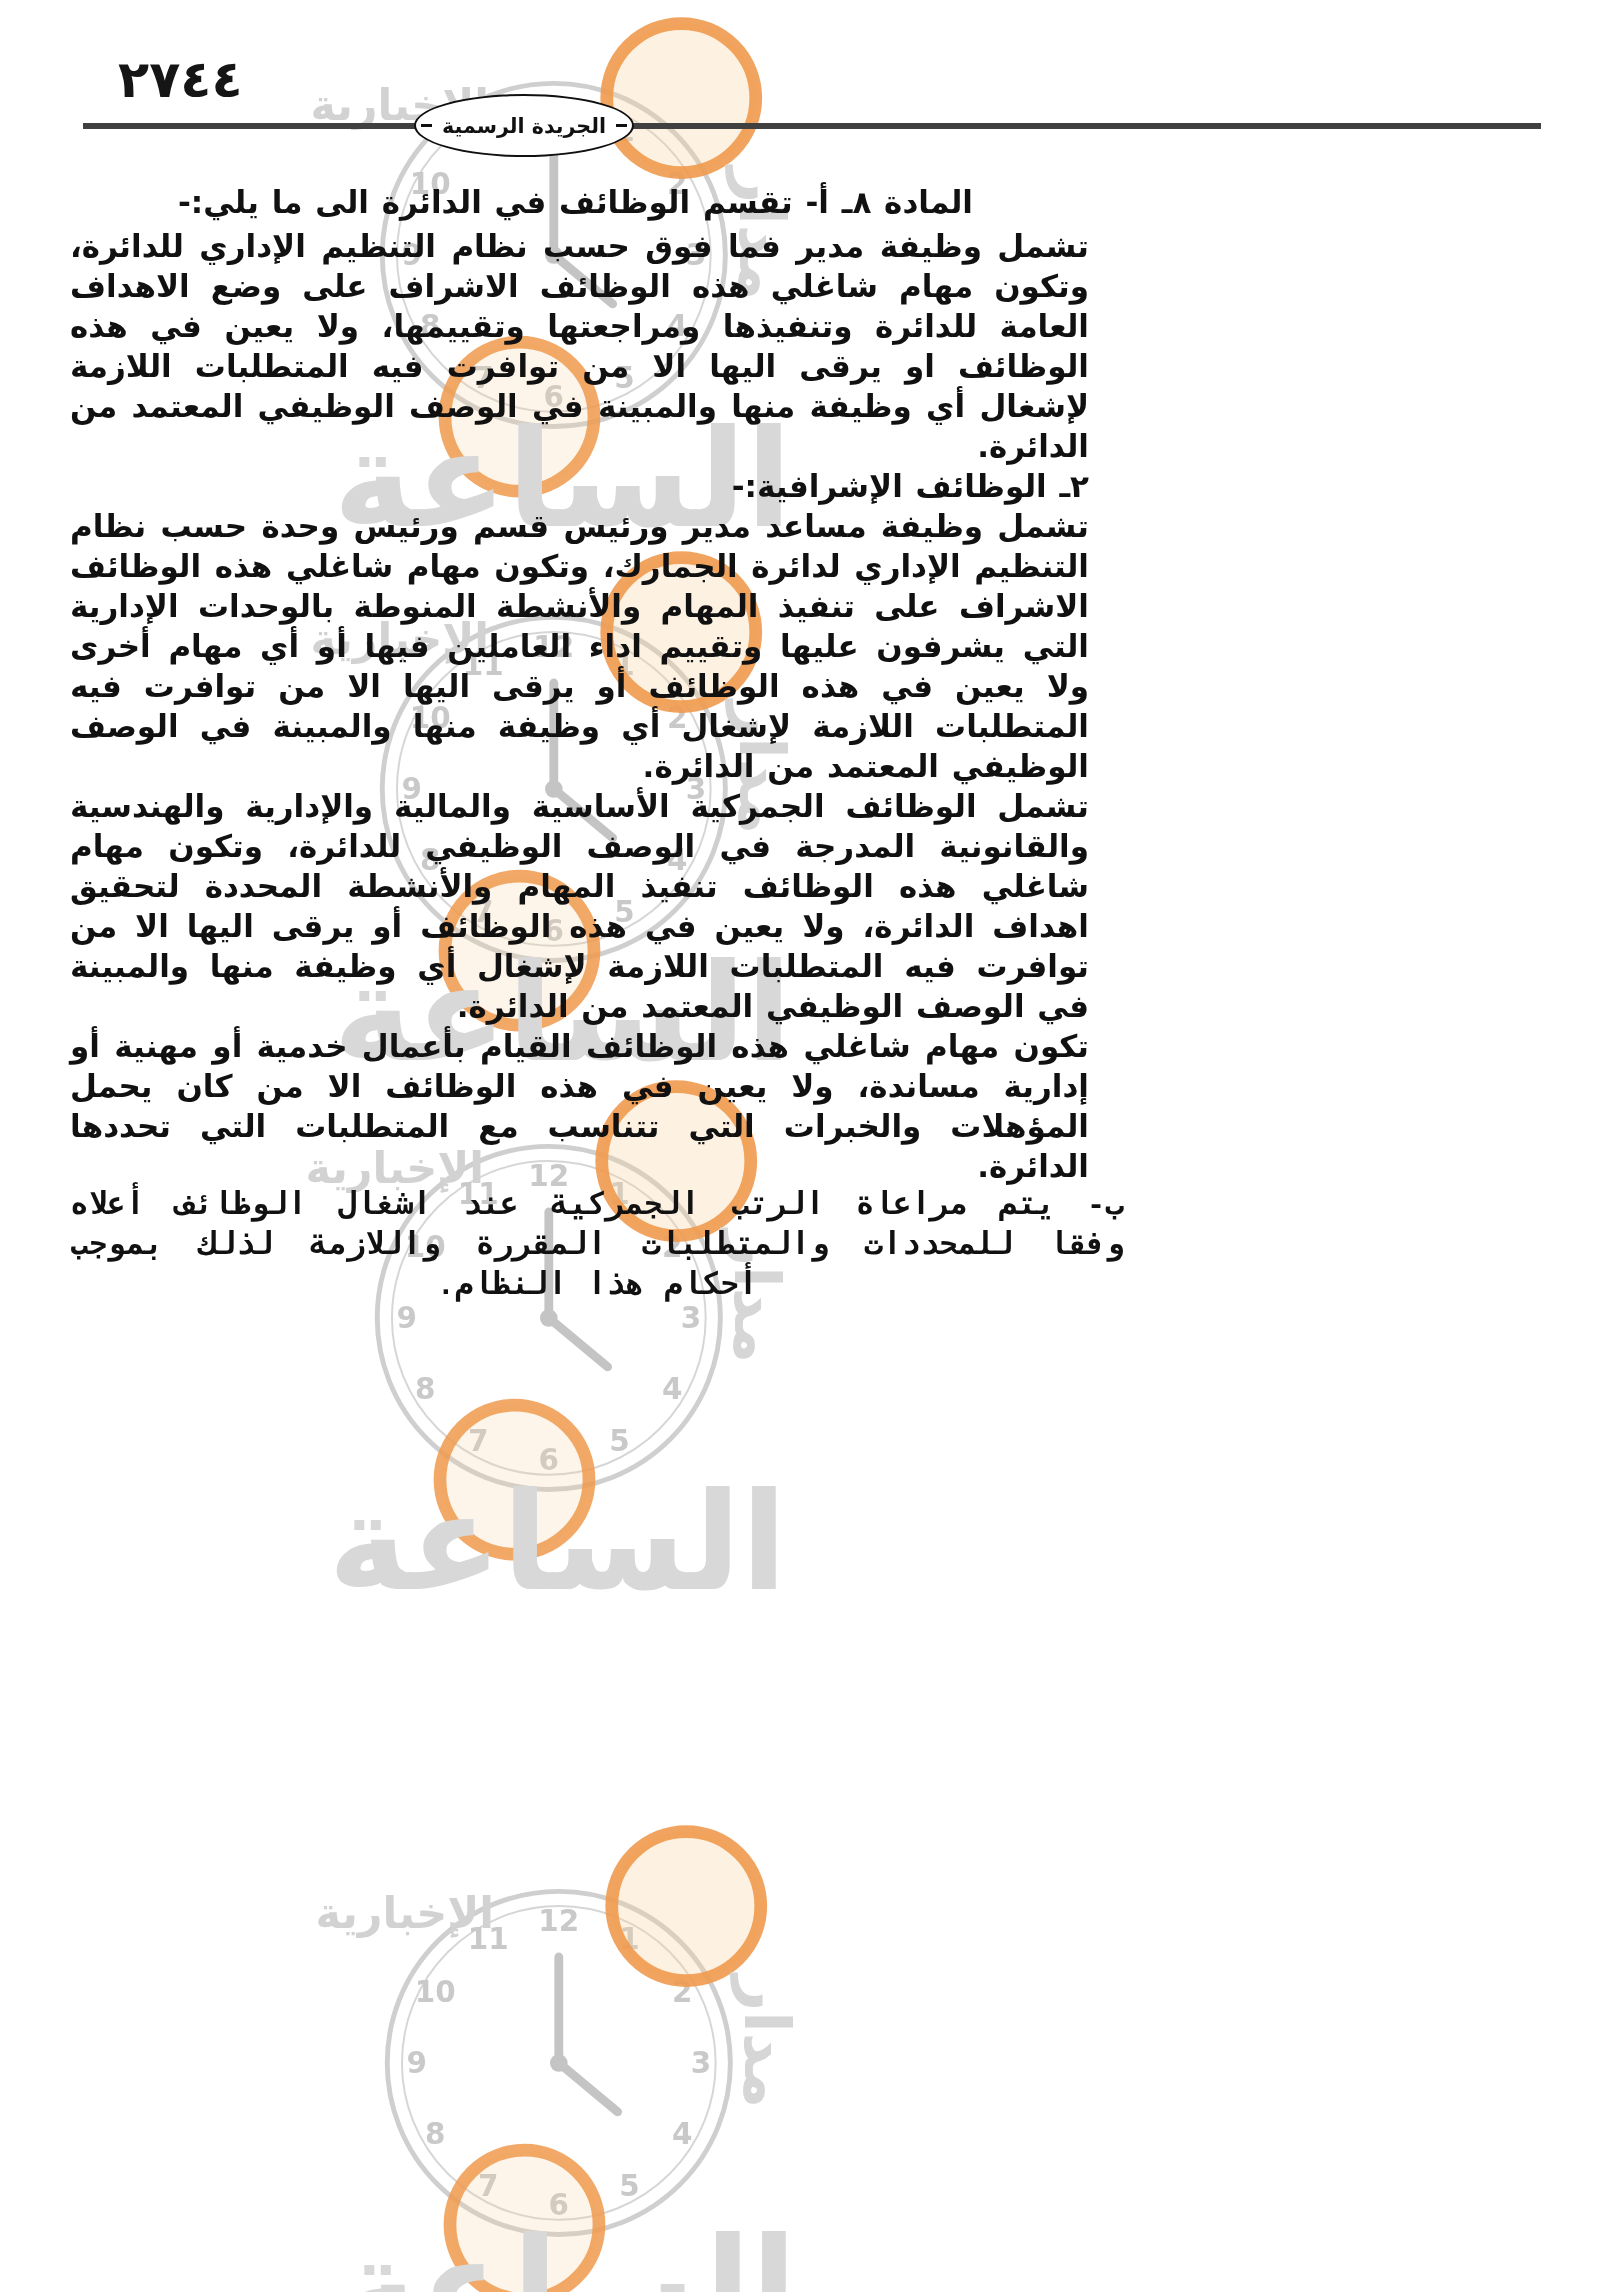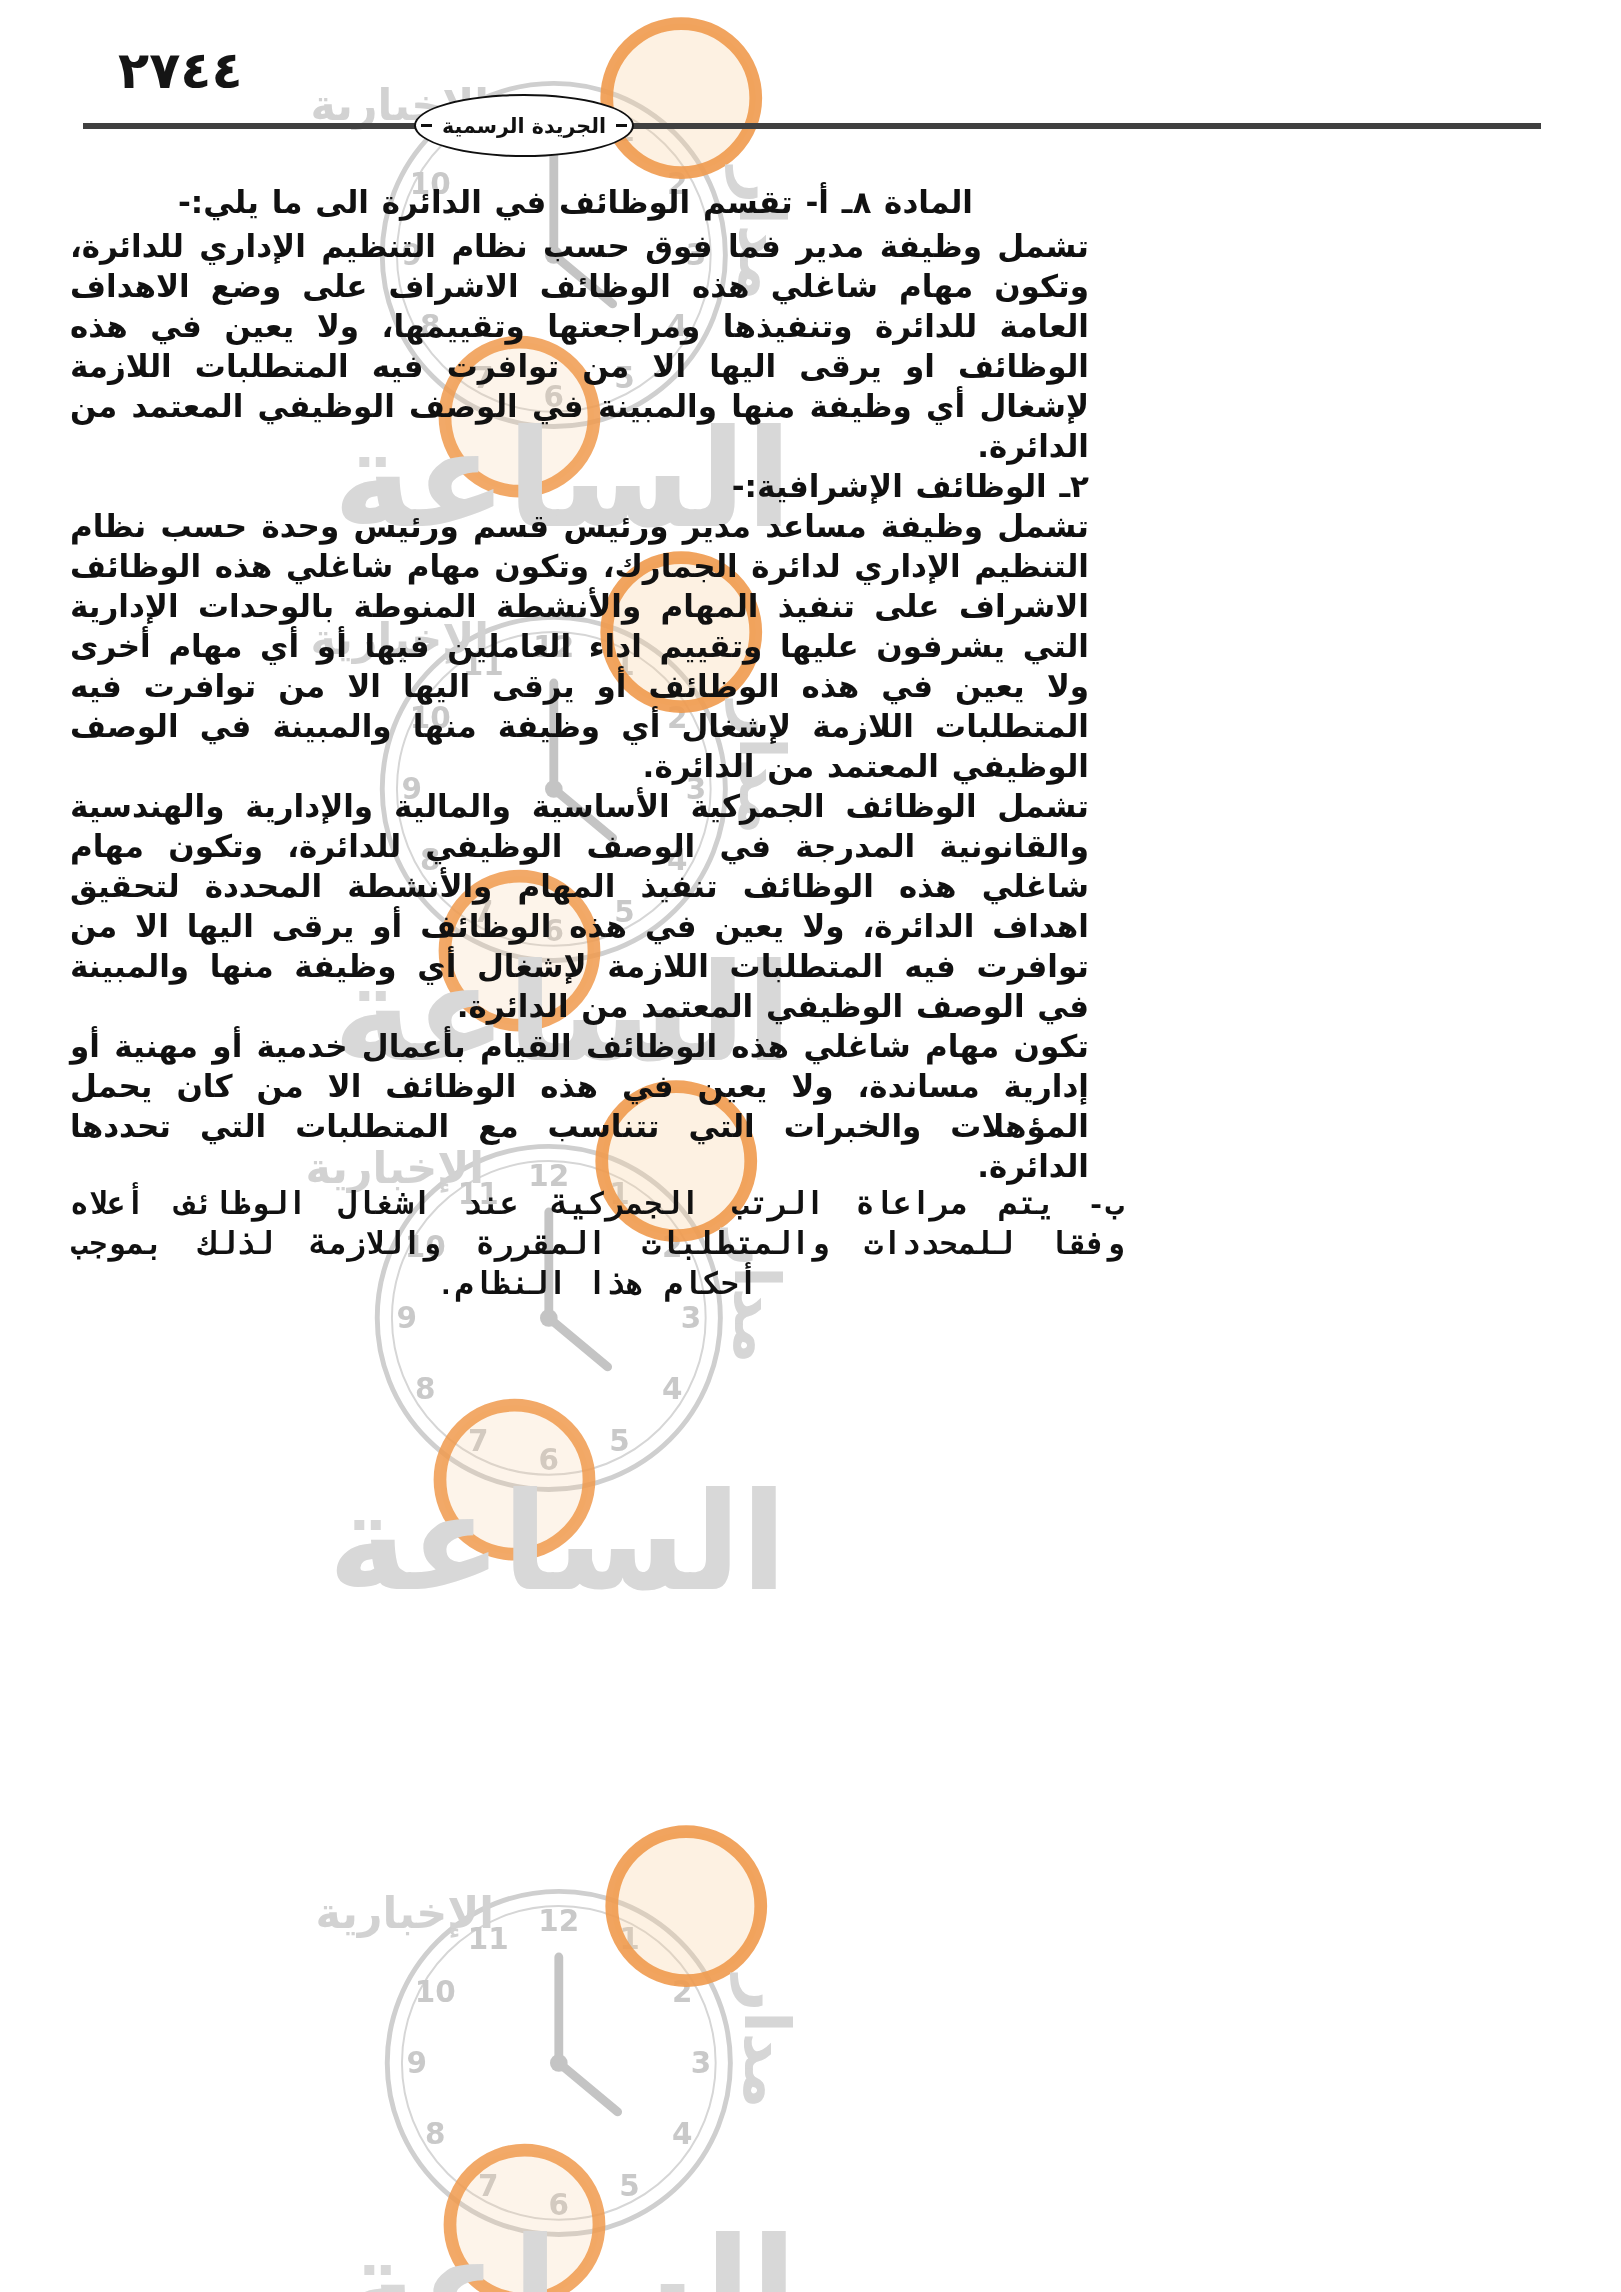--- a/index.html
+++ b/index.html
@@ -23,21 +23,21 @@
     position:absolute; right:5.9px; top:167px;
     writing-mode:vertical-rl; font-size:63px; font-weight:bold; color:#d6d6d6; line-height:1;
   }
   .wm-akhbar { position:absolute; left:21.6px; top:80px; font-size:43px; font-weight:bold; color:#d2d2d2; }
   .wm-saa { position:absolute; left:44px; top:412px; font-size:135px; font-weight:bold; color:#d8d8d8; line-height:1; }
 
   
   .content { position:relative; z-index:2; width:100%; height:100%; }
 
   .page-number {
-    position:absolute; top:41px; left:118px;
+    position:absolute; top:50px; left:118px;
     font-size:51px; font-weight:bold; letter-spacing:2px; color:#151515;
   }
 
   .header-rule {
     position:absolute; top:123px; left:83px; width:1458px; height:5.9px;
     background:#404040;
   }
   .gazette-oval {
     position:absolute; left:331px; top:-29px; width:220px; height:63px;
     border:2.9px solid #101010; border-radius:50%; background:#ffffff;

